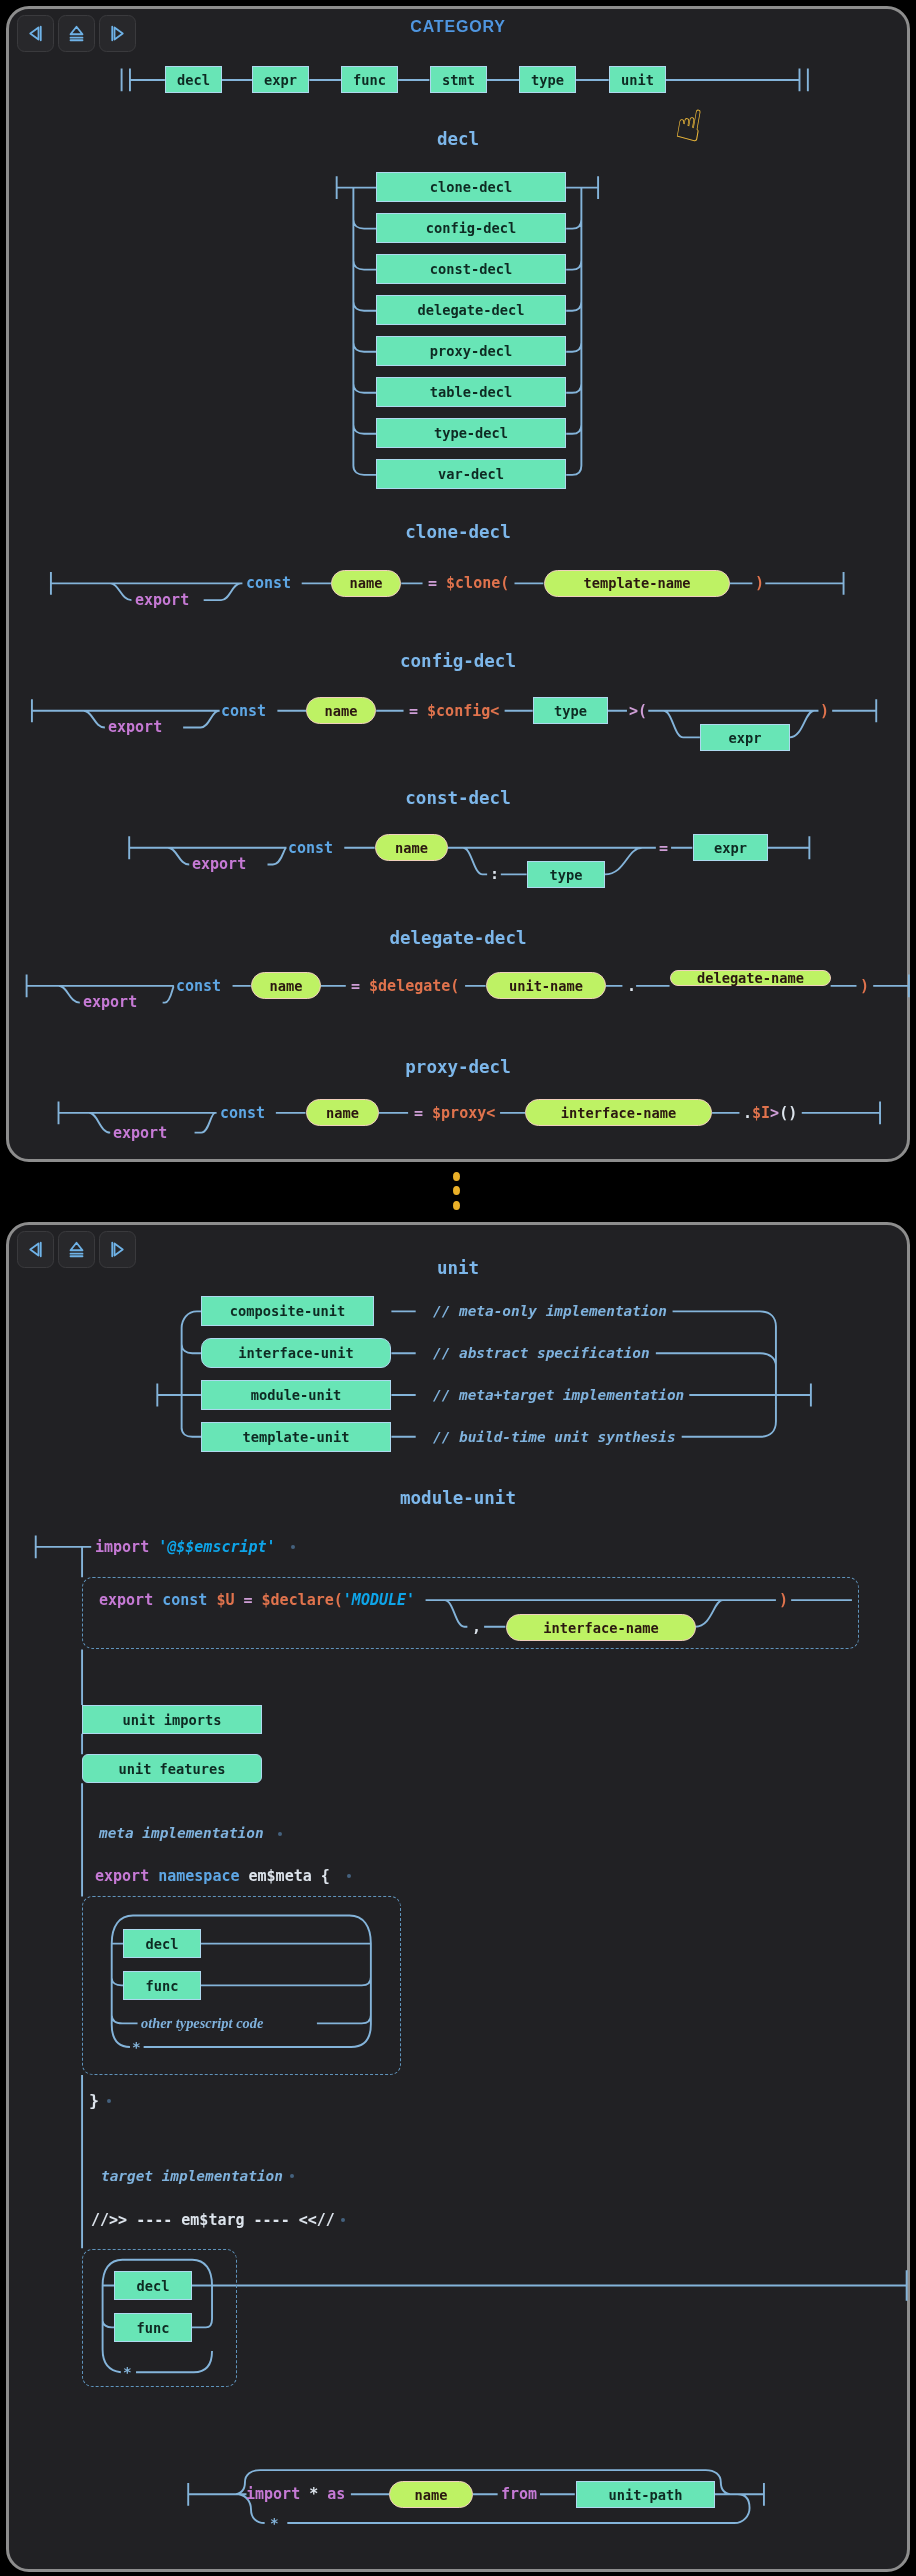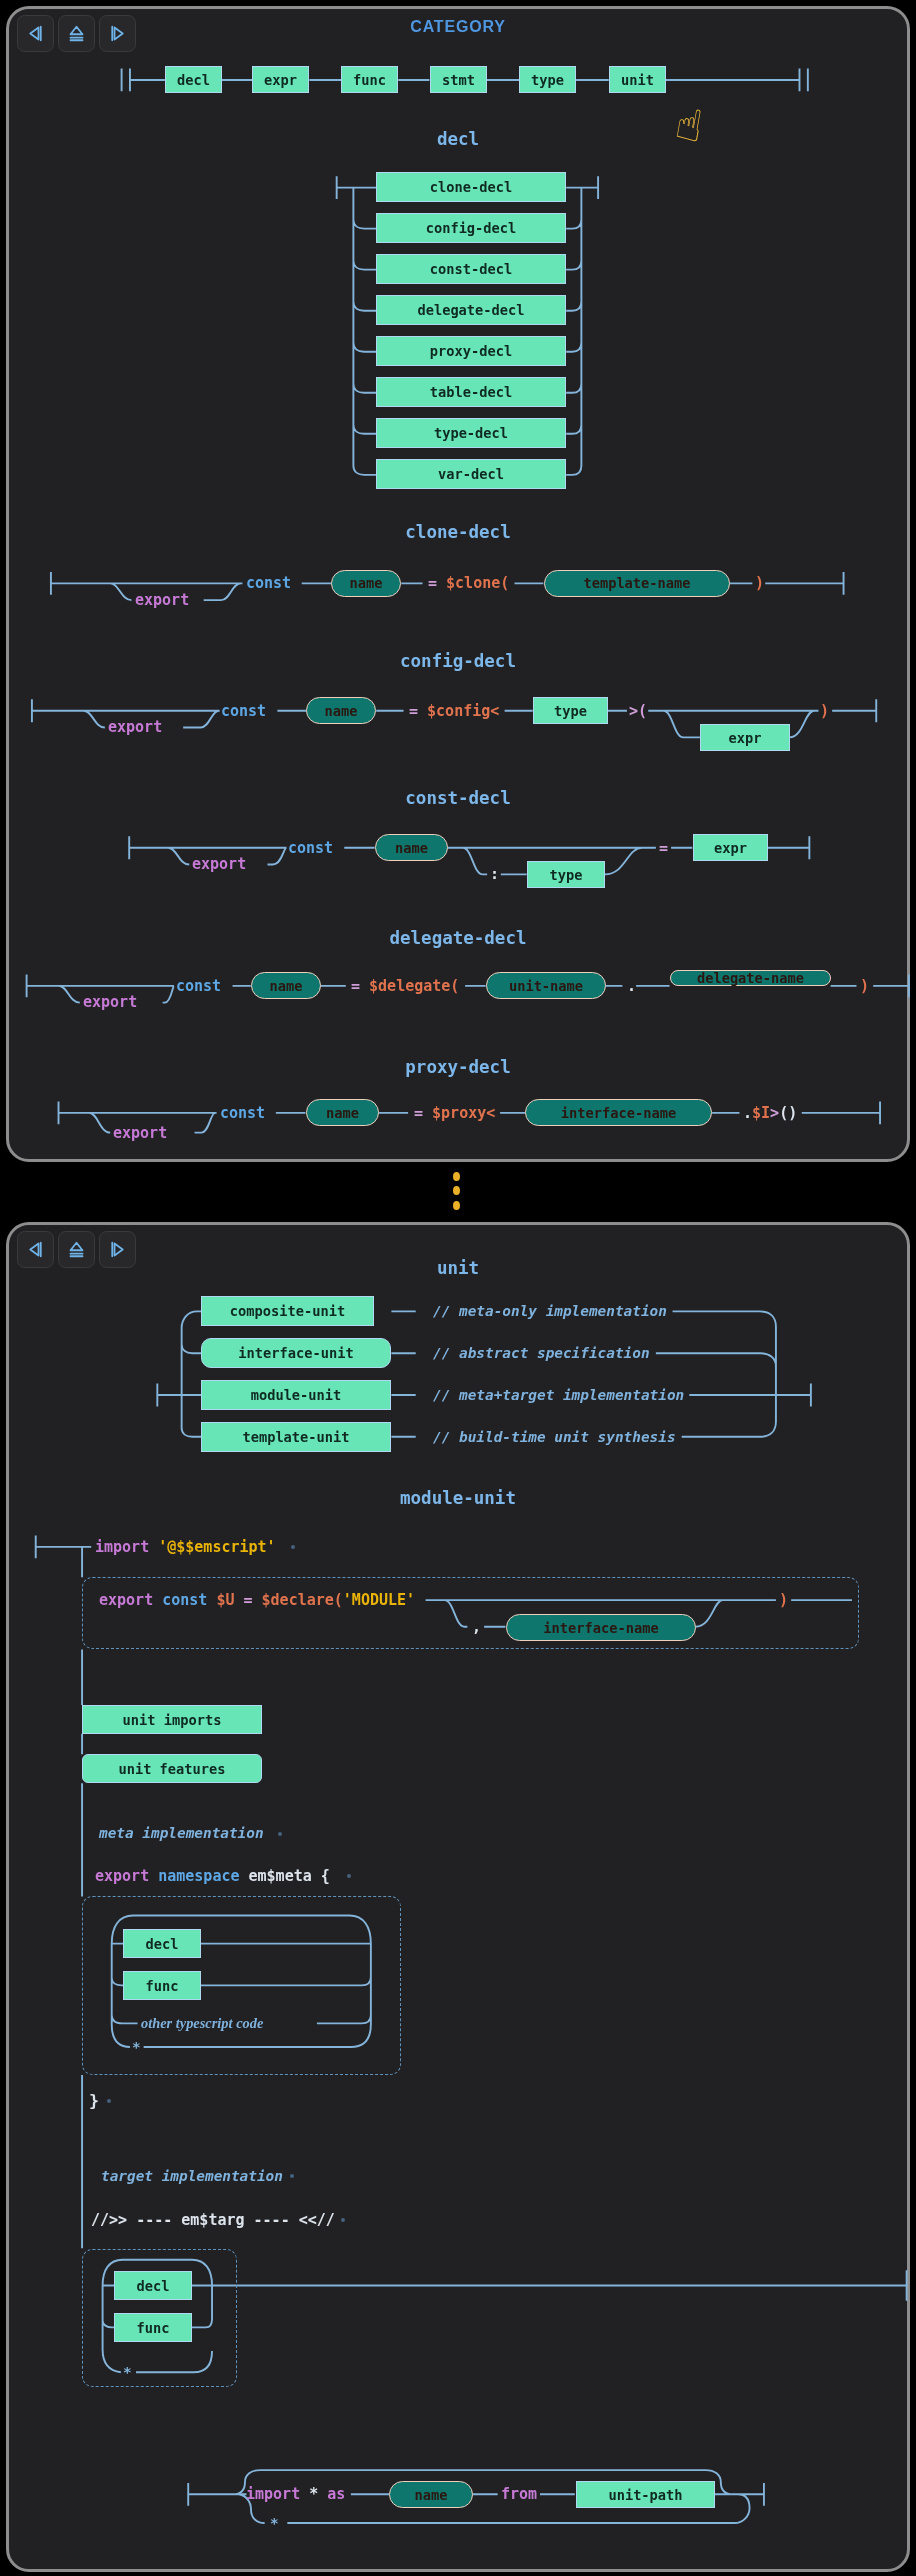--- a/index.html
+++ b/index.html
@@ -15,29 +15,29 @@
   .h1{position:absolute;left:0;width:100%;text-align:center;
       font:bold 16px "Liberation Sans",sans-serif;letter-spacing:0.8px;color:#4f96e0;}
   .h2{position:absolute;left:0;width:100%;text-align:center;
       font:bold 17.5px "DejaVu Sans Mono",monospace;color:#7db7ea;}
   .diagram{position:absolute;left:10px;width:896px;}
   .rail{position:absolute;left:0;top:0;}
   .rail path,.rail line{stroke:#84b4da;stroke-width:2.5;fill:none;}
   .gbox{position:absolute;background:#68e5b6;border:1.5px solid #aed9ef;color:#0e2a22;
         font:bold 13.7px "DejaVu Sans Mono",monospace;display:flex;align-items:center;
         justify-content:center;box-sizing:border-box;cursor:pointer;}
-  .pill{position:absolute;background:#0f766e;border:1.5px solid #f0cfbd;color:#2b1710;
+  .pill{position:absolute;background:#bef264;border:1.5px solid #f0cfbd;color:#2b1710;
         font:bold 13.7px "DejaVu Sans Mono",monospace;display:flex;align-items:center;
         justify-content:center;box-sizing:border-box;border-radius:13.7px;}
   .tok{position:absolute;transform:translateY(-50%);font:bold 15px "DejaVu Sans Mono",monospace;
        white-space:pre;}
   .trow{position:absolute;transform:translateY(-50%);display:flex;align-items:baseline;
         font:bold 15px "DejaVu Sans Mono",monospace;white-space:pre;}
   .kw-p{color:#c67ad5;} .kw-b{color:#5ea7e5;} .orange{color:#e0734d;} .pink{color:#cf9ed6;}
-  .white{color:#dde4ec;} .str{color:#eab308;}
+  .white{color:#dde4ec;} .str{color:#0ea5e9;font-style:italic;}
   .cmt{position:absolute;transform:translateY(-50%);font:bold italic 14.4px "DejaVu Sans Mono",monospace;
        color:#7fb2dd;white-space:pre;}
   .dashedbox{position:absolute;border:1.5px dashed #5f93bb;border-radius:10.6px;box-sizing:border-box;}
   .mdot{position:absolute;width:3.8px;height:3.8px;border-radius:50%;background:#44617e;}
   .ydot{position:absolute;width:6.8px;height:9px;border-radius:50%;background:#eab028;left:453px;}
   .hand{position:absolute;font:44px "DejaVu Sans",sans-serif;color:#ecb83a;transform:rotate(10deg);}
   .star{font:bold 14.4px "DejaVu Sans Mono",monospace;color:#84b4da;}
 </style>
 </head>
 <body>

